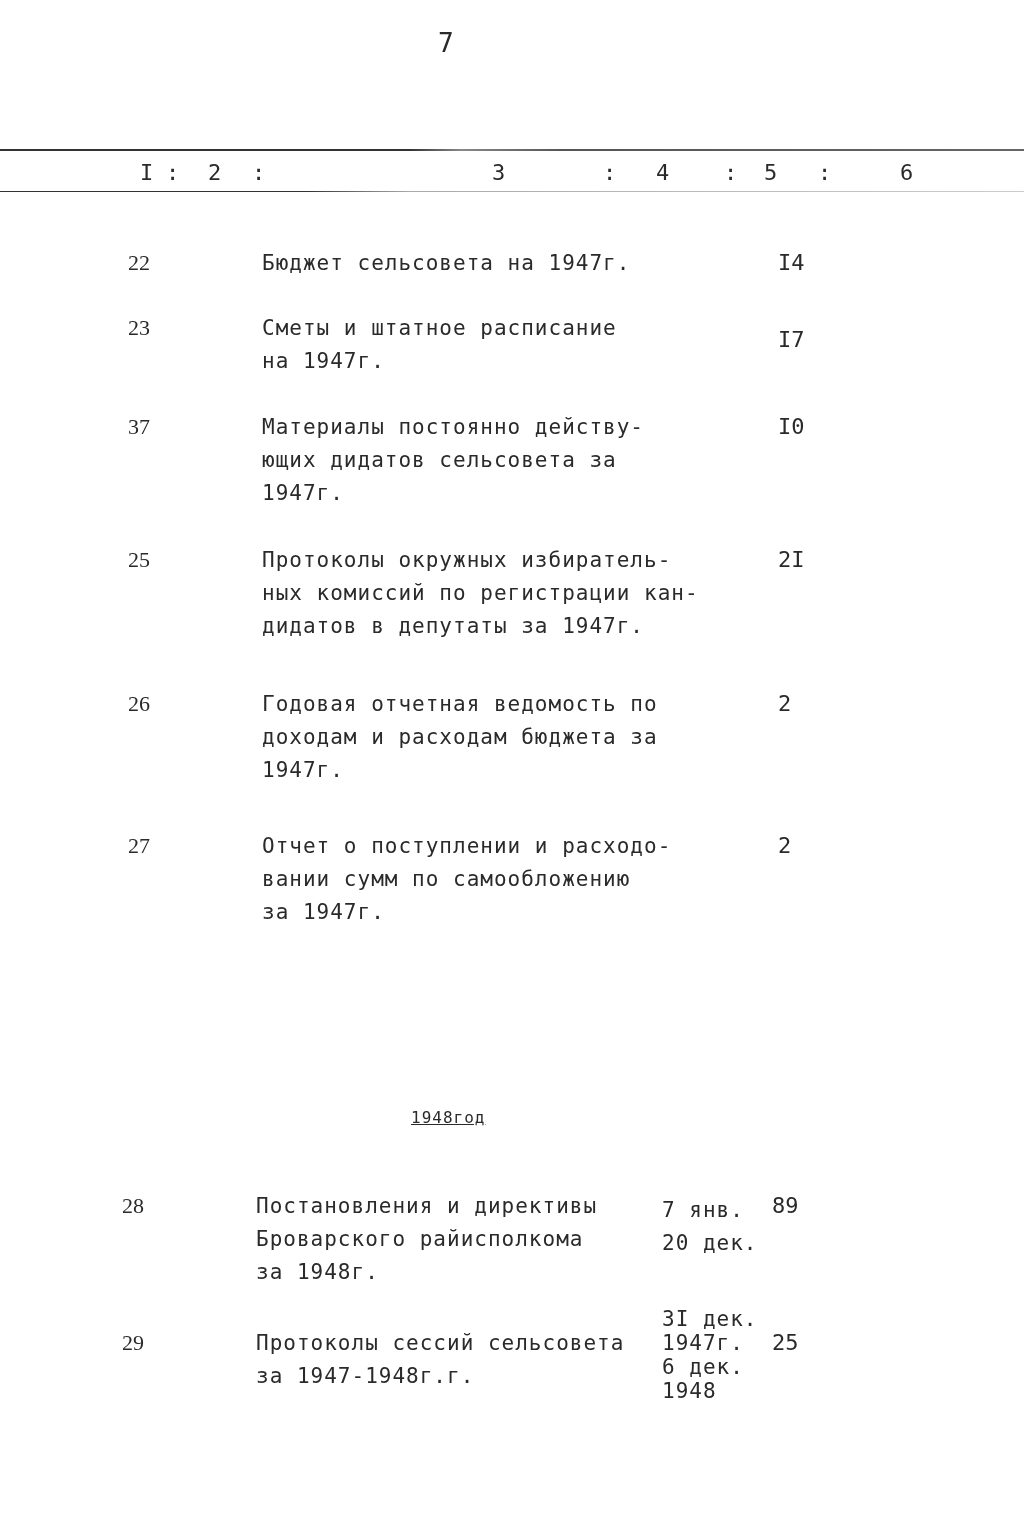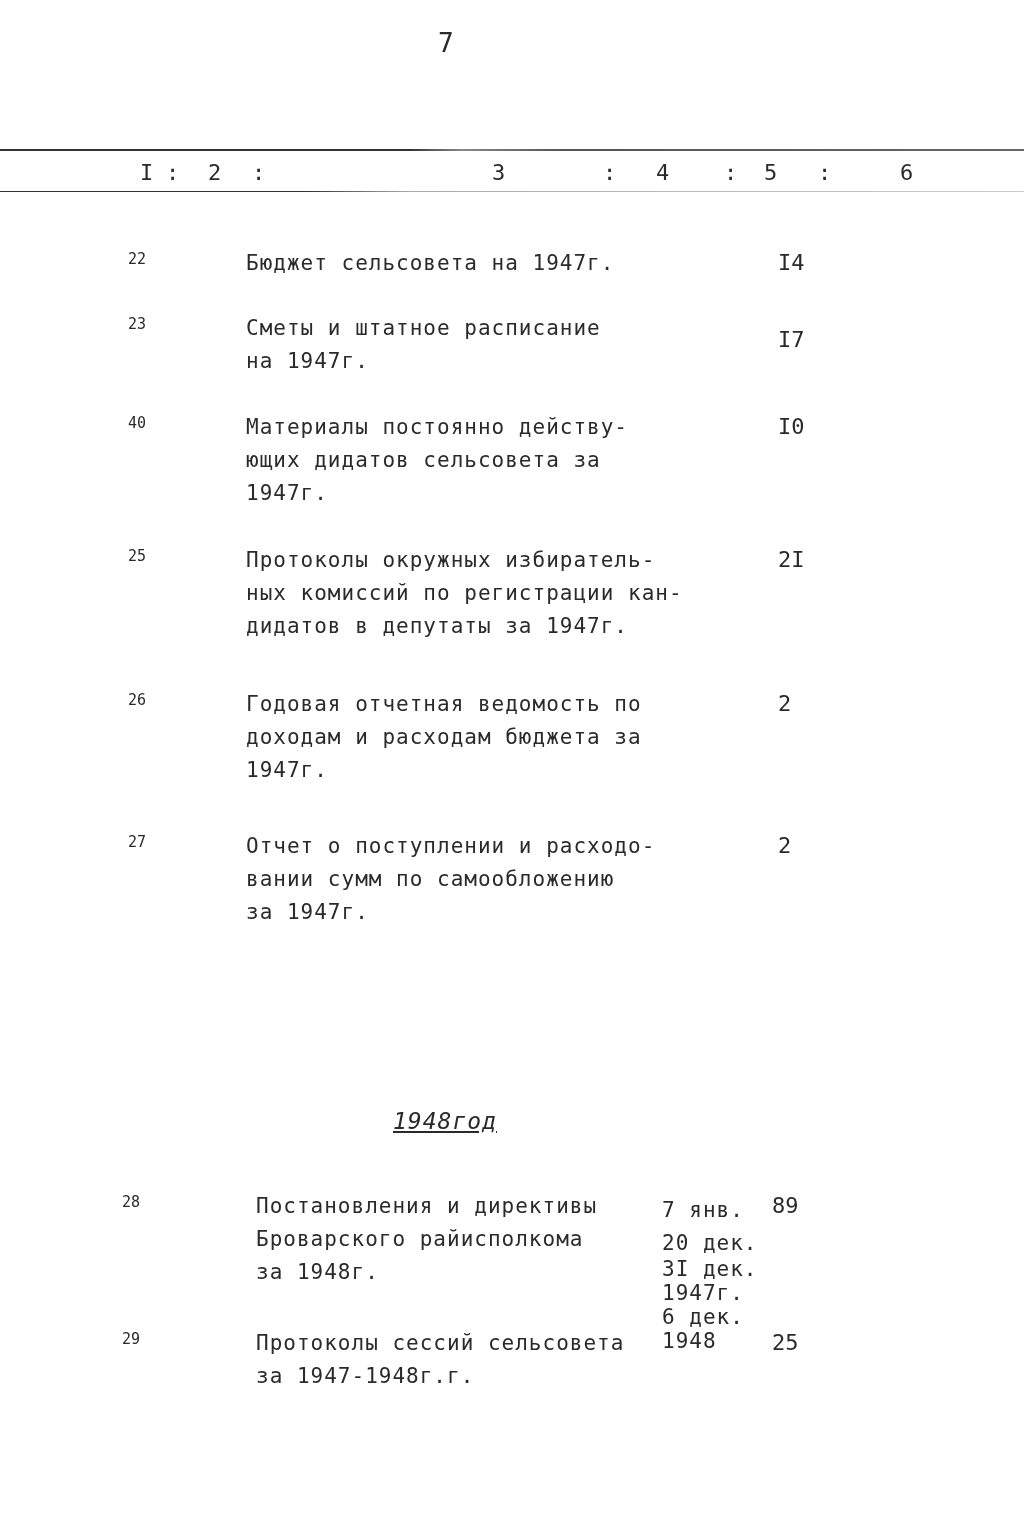--- a/index.html
+++ b/index.html
@@ -7,26 +7,26 @@
     width: 1024px; height: 1523px; background: #ffffff; position: relative;
     overflow: hidden; color: #2a2a2a;
     font-family: "DejaVu Sans Mono", "Liberation Mono", monospace;
   }
   .abs { position: absolute; white-space: nowrap; }
   .page-num { left: 438px; top: 28px; font-size: 26px; }
   .rule { position: absolute; left: 0; width: 1024px; height: 2px; background: #3a3a3a; }
   .rule.top { top: 149px; background: linear-gradient(90deg,#333 0%,#333 40%,#888 45%,#555 55%,#666 100%); }
   .rule.bottom { top: 191px; background: linear-gradient(90deg,#333 0%,#333 30%,#aaa 40%,#ccc 100%); height: 1px; }
   .hdr { top: 160px; font-size: 22px; letter-spacing: 2px; }
-  .row-num { left: 128px; font-size: 15px; }
-  .title { left: 246px; font-size: 21px; line-height: 33px; letter-spacing: 1px; white-space: pre; }
+  .row-num { left: 128px; font-size: 22px; font-family: Liberation Serif, serif; }
+  .title { left: 262px; font-size: 21px; line-height: 33px; letter-spacing: 1px; white-space: pre; }
   .col5 { left: 762px; font-size: 22px; margin-left: 16px; }
   .date { left: 662px; font-size: 21px; line-height: 24px; white-space: pre; letter-spacing: 1px; }
   .col6 { left: 772px; font-size: 22px; }
-  .year-head { left: 393px; top: 1108px; font-size: 23px; text-decoration: underline; letter-spacing: 1px; font-style: italic; }
+  .year-head { left: 411px; top: 1108px; font-size: 16px; text-decoration: underline; letter-spacing: 1px; }
 </style>
 </head>
 <body>
 
 <div class="abs page-num">7</div>
 
 <div class="rule top"></div>
 <div>
   <span class="abs hdr" style="left:140px">I</span>
   <span class="abs hdr" style="left:166px">:</span>
@@ -47,21 +47,21 @@
   <span class="abs title" style="top:247px">Бюджет сельсовета на 1947г.</span>
   <span class="abs col5" style="top:250px">I4</span>
 </div>
 <div>
   <span class="abs row-num" style="top:315px">23</span>
   <span class="abs title" style="top:312px">Сметы и штатное расписание
 на 1947г.</span>
   <span class="abs col5" style="top:327px">I7</span>
 </div>
 <div>
-  <span class="abs row-num" style="top:414px">40</span>
+  <span class="abs row-num" style="top:414px">37</span>
   <span class="abs title" style="top:411px">Материалы постоянно действу-
 ющих дидатов сельсовета за
 1947г.</span>
   <span class="abs col5" style="top:414px">I0</span>
 </div>
 <div>
   <span class="abs row-num" style="top:547px">25</span>
   <span class="abs title" style="top:544px">Протоколы окружных избиратель-
 ных комиссий по регистрации кан-
 дидатов в депутаты за 1947г.</span>
@@ -90,18 +90,18 @@
 Броварского райисполкома
 за 1948г.</span>
   <span class="abs date" style="top:1194px; line-height:33px">7 янв.
 20 дек.</span>
   <span class="abs col6" style="top:1193px">89</span>
 </div>
 <div>
   <span class="abs row-num" style="top:1330px; left:122px">29</span>
   <span class="abs title" style="top:1327px; left:256px">Протоколы сессий сельсовета
 за 1947-1948г.г.</span>
-  <span class="abs date" style="top:1257px">3I дек.
+  <span class="abs date" style="top:1307px">3I дек.
 1947г.
 6 дек.
 1948</span>
   <span class="abs col6" style="top:1330px">25</span>
 </div>
 
 </body></html>

